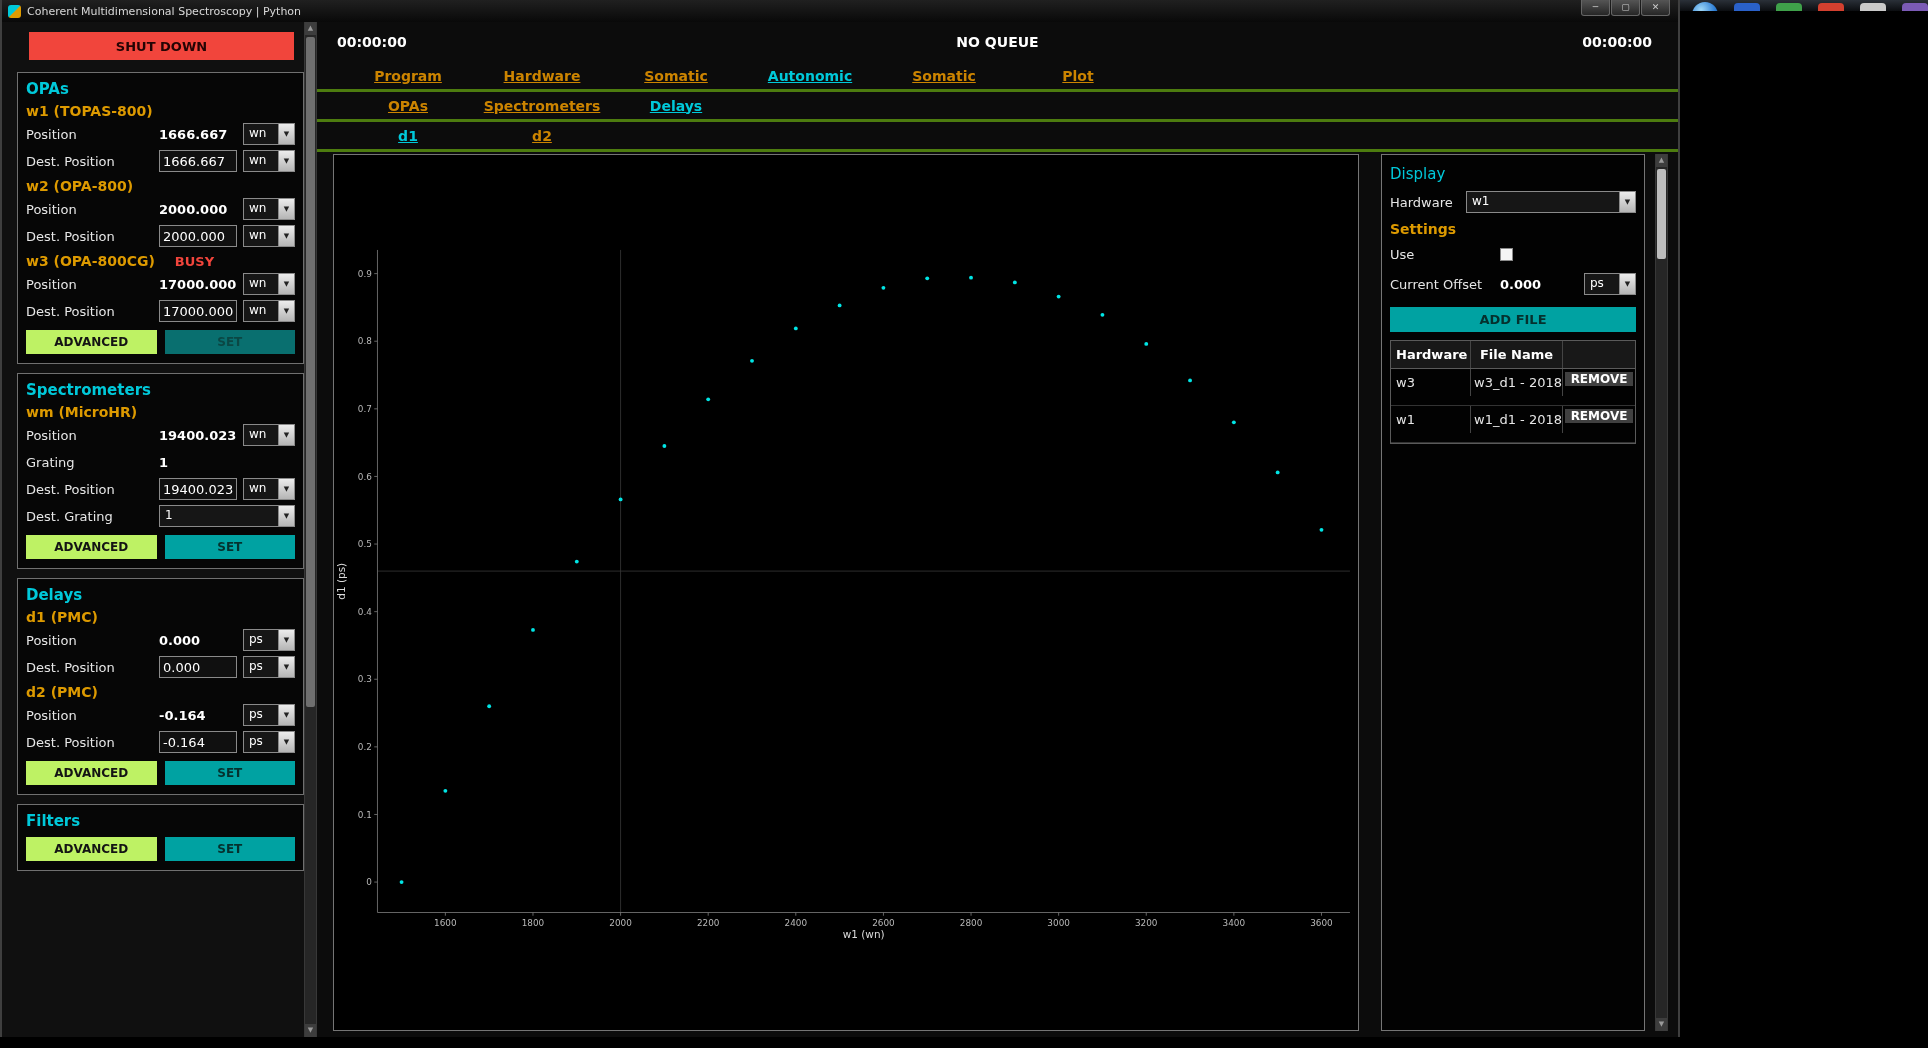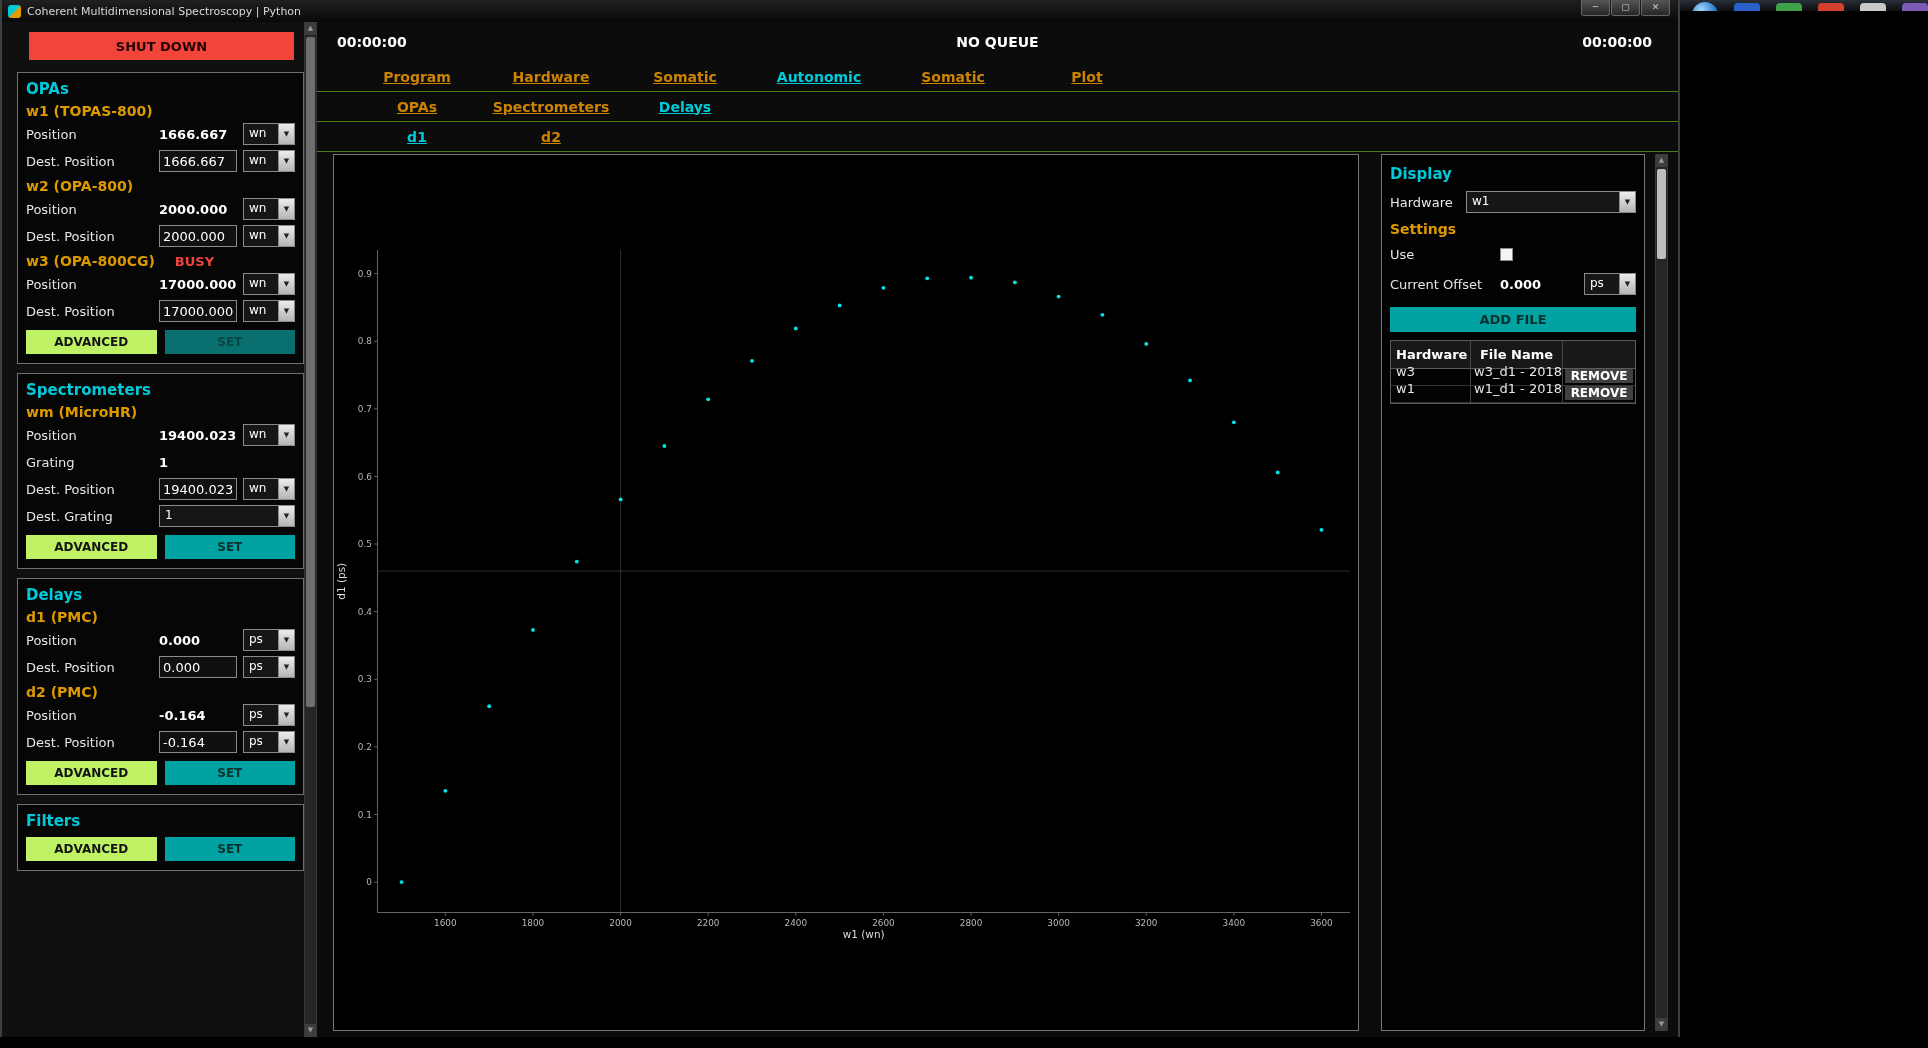--- a/index.html
+++ b/index.html
@@ -27,21 +27,21 @@
 
   .main { flex:1; display:flex; flex-direction:column; min-width:0; background:#0c0c0c; }
 
   
   .statusbar { position:relative; height:40px; flex:none; display:flex; align-items:center; color:#fff; font-weight:bold; font-size:14px; }
   .clock-left { margin-left:20px; }
   .queue-status { position:absolute; left:50%; transform:translateX(-50%); }
   .clock-right { margin-left:auto; margin-right:26px; }
 
   
-  .tabrow { height:30px; flex:none; display:flex; align-items:center; padding-left:33px; border-bottom:1px solid #4d7c0f; }
+  .tabrow { height:30px; flex:none; display:flex; align-items:center; padding-left:24px; border-bottom:3px solid #4d7c0f; }
   .tab { width:134px; text-align:center; font-size:14px; font-weight:bold; color:#cc8400; text-decoration:underline; cursor:pointer; }
   .tab.active { color:#00c9da; }
 
   
   .content { flex:1; display:flex; align-items:stretch; margin:2px 10px 6px 16px; min-height:0; }
   .plot-widget { flex:1; background:#000; border:1px solid #757575; position:relative; margin-right:22px; }
   .plot-widget svg { width:100%; height:100%; display:block; font-family:"DejaVu Sans",sans-serif; }
 
   
   .row { display:flex; align-items:center; margin:3px 0; height:24px; }
@@ -64,29 +64,29 @@
   
   .shutdown { display:block; width:calc(100% - 22px); margin:2px 10px 12px 12px; height:28px; background:#f1453c; color:#240404; font-weight:bold; font-size:13px; border:none; font-family:inherit; cursor:pointer; }
   .hw-section { border:1px solid #707070; background:#060606; padding:7px 8px 9px; margin-bottom:9px; }
   .sec-header { color:#00c9da; font-weight:bold; font-size:15px; margin-bottom:2px; }
   .hw-name-row { display:flex; align-items:center; margin:5px 0 2px; }
   .hw-name { color:#dd9a00; font-weight:bold; font-size:14px; }
   .busy { color:#f1453c; font-weight:bold; font-size:13px; margin-left:20px; }
 
   
   .display-panel { width:264px; flex:none; background:#020202; border:1px solid #757575; padding:8px; display:flex; flex-direction:column; color:#e6e6e6; }
-  .panel-h-cyan { color:#00c9da; font-weight:bold; font-size:15px; margin:2px 0 4px; }
+  .panel-h-cyan { color:#00c9da; font-weight:normal; font-size:15px; margin:2px 0 4px; }
   .panel-h-orange { color:#dd9a00; font-weight:bold; font-size:14px; margin:4px 0 2px; }
   .combo.hw { width:170px; }
   .checkbox { width:13px; height:13px; background:#f5f5f5; border:1px solid #8a8a8a; flex:none; cursor:pointer; }
   .val-col { width:78px; flex:none; display:flex; align-items:center; }
   .addfile { width:100%; height:25px; background:#00a2a2; color:#05312e; font-weight:bold; font-size:13px; border:none; font-family:inherit; margin:8px 0 8px; cursor:pointer; }
   .file-table { border:1px solid #5a5a5a; }
   .ft-header { display:flex; background:#181818; border-bottom:1px solid #5a5a5a; font-weight:bold; font-size:13px; color:#fff; }
-  .ft-row { display:flex; align-items:flex-end; border-bottom:1px solid #333; height:17px; font-size:13px; }
+  .ft-row { display:flex; align-items:flex-start; border-bottom:1px solid #333; height:37px; font-size:13px; }
   .ft-hw { width:80px; flex:none; padding:6px 5px; border-right:1px solid #444; }
   .ft-file { flex:1; padding:6px 3px; border-right:1px solid #444; text-align:center; white-space:nowrap; overflow:hidden; }
   .ft-remove { width:72px; flex:none; padding:2px; }
   .ft-header .ft-hw, .ft-header .ft-file { text-align:center; }
   .remove-btn { width:100%; height:100%; background:#404040; color:#fff; font-weight:bold; font-size:12px; border:none; font-family:inherit; cursor:pointer; }
   .main-scroll { margin-left:10px; }
 
   
   .taskbar { height:11px; flex:none; background:linear-gradient(#2a3038,#0b0d10); overflow:hidden; display:flex; align-items:flex-start; }
   .start-orb { width:26px; height:26px; border-radius:50%; margin:2px 0 0 12px; background:radial-gradient(circle at 35% 30%, #9fd8f7, #2f7fd6 55%, #123c77); flex:none; }

